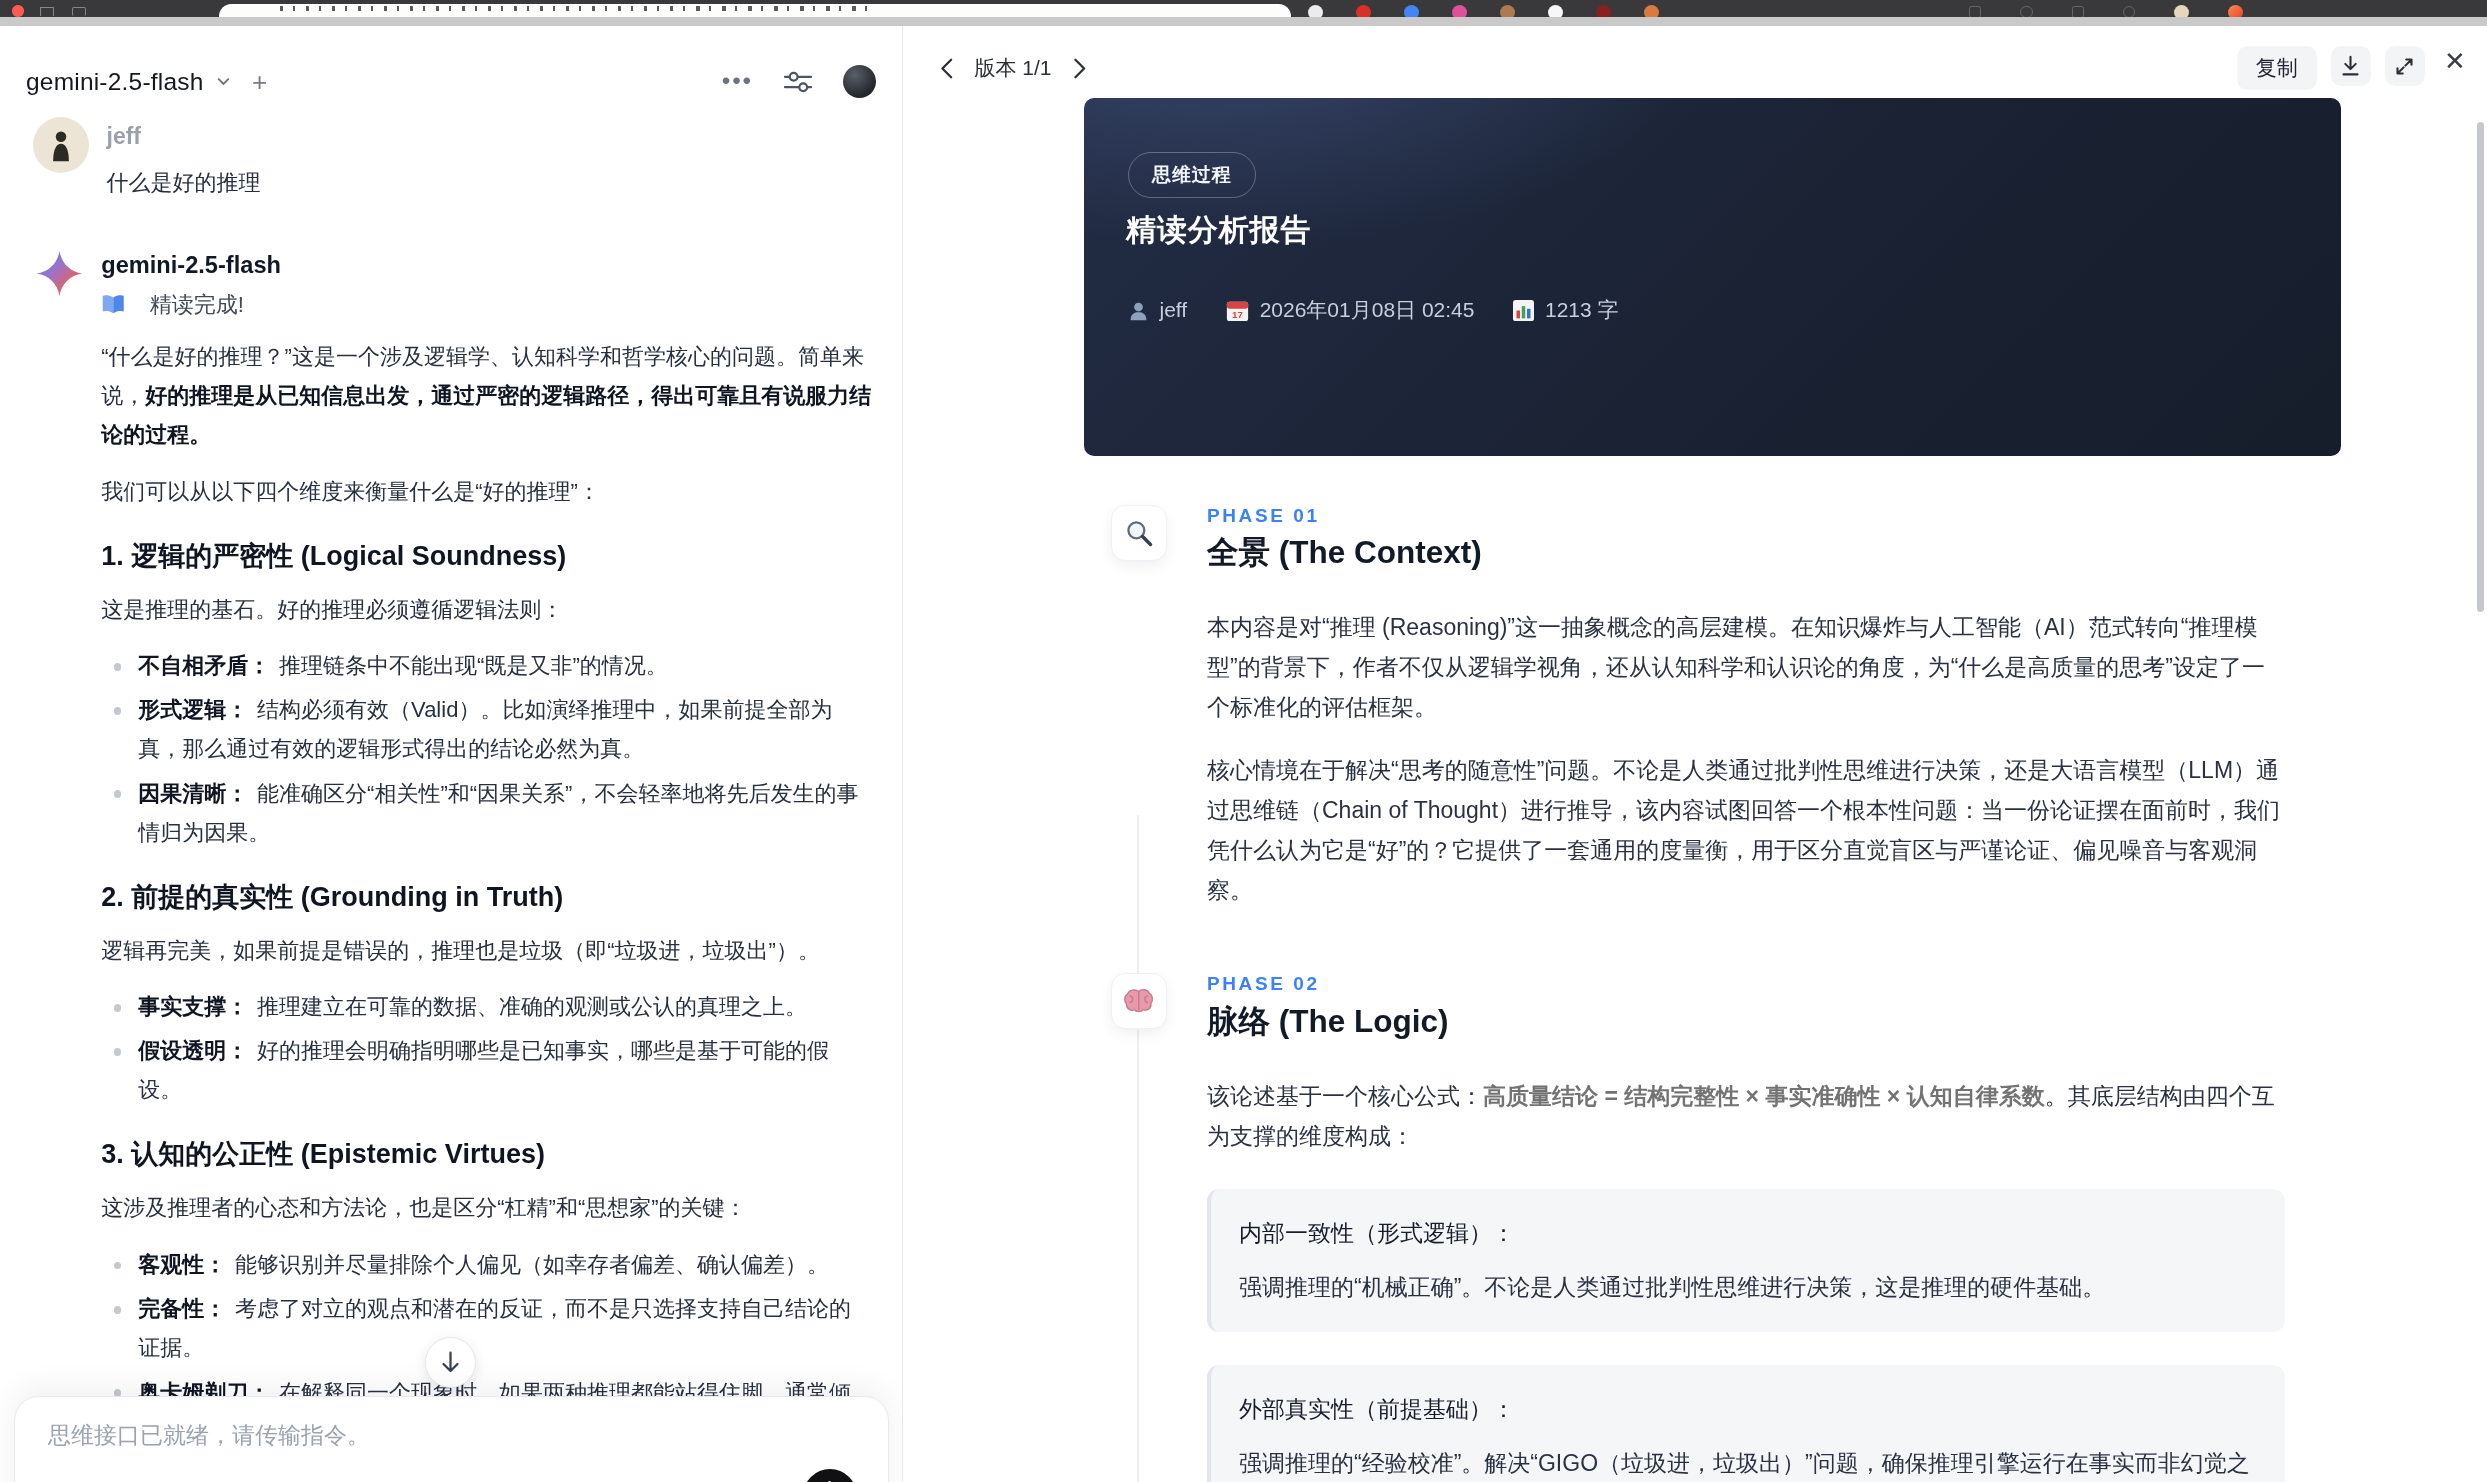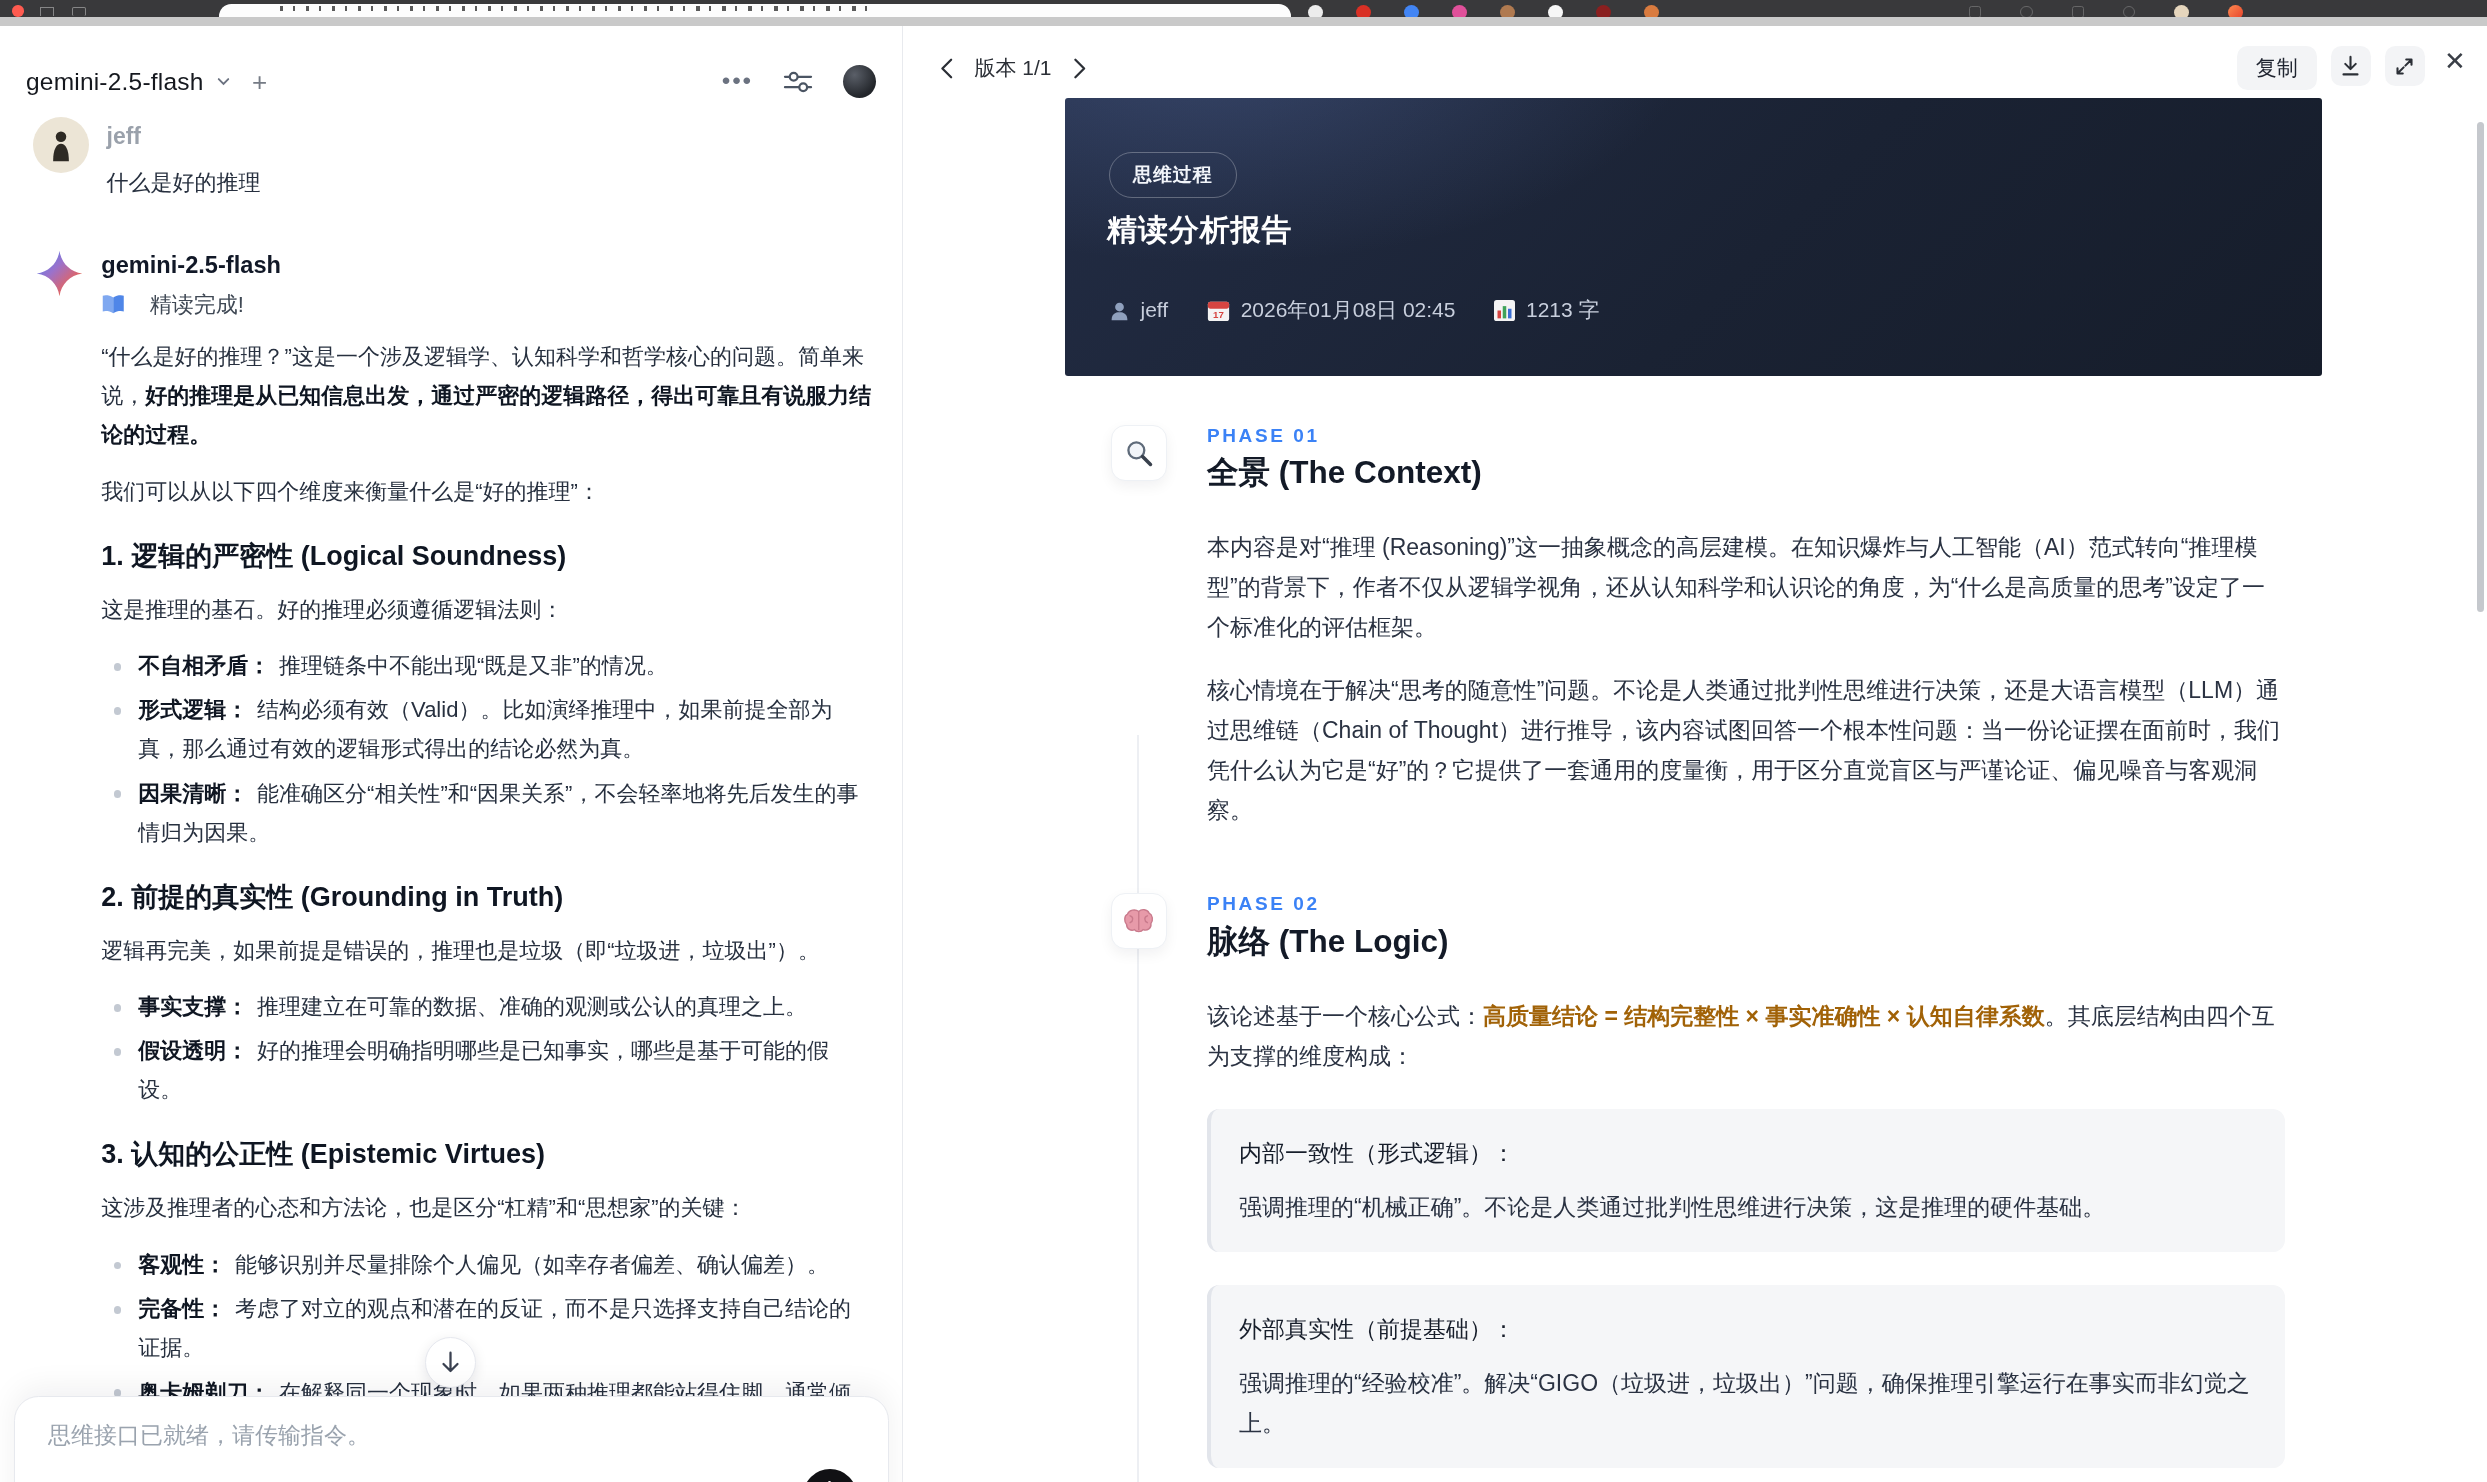--- a/index.html
+++ b/index.html
@@ -73,42 +73,42 @@
   .right-toolbar { position:absolute; top:0; left:0; right:0; height:72px; display:flex; align-items:center;
       padding:12.3px 15.8px 0 35px; z-index:4; }
   .ver-nav { display:flex; align-items:center; gap:19px; font-size:21px; color:#2b2f36; }
   .icon-btn { width:40px; height:40px; border-radius:10.5px; background:#f3f4f6; display:flex; align-items:center; justify-content:center; }
   .toolbar-right { margin-left:auto; display:flex; align-items:flex-start; gap:14px; }
   .copy-btn { background:#f3f4f6; border-radius:10.5px; padding:7.9px 19px; font-size:21px; color:#1f2430; }
   .close-x { font-size:26px; color:#3a3f47; padding:0 5.3px; }
 
   
   .artifact { position:absolute; left:162px; top:72px; width:1257px; }
-  .art-header { position:relative; width:100%; height:278px; border-radius:3px; overflow:hidden;
-      background:radial-gradient(788px 368px at 12% -20%, rgba(96,120,180,.35), rgba(0,0,0,0) 60%), linear-gradient(135deg,#222c44 0%, #1a2233 55%, #161d2b 100%); }
+  .art-header { position:relative; width:100%; height:358px; border-radius:10px; overflow:hidden;
+      background:radial-gradient(788px 368px at 12% -20%, rgba(96,120,180,.35), rgba(0,0,0,0) 60%), linear-gradient(135deg,#222c44 0%, #1a2233 55%, #161d2b 100%);margin-left:19px; }
   .art-badge { position:absolute; left:44px; top:54px; padding:8.8px 23px; border:1.8px solid rgba(255,255,255,.28);
       border-radius:874px; color:#f2f5fa; font-size:19px; font-weight:700; letter-spacing:0.9px; }
   .art-title { position:absolute; left:42px; top:112px; color:#fff; font-size:30px; font-weight:700; letter-spacing:0.9px; }
   .art-meta { position:absolute; left:44px; top:198px; display:flex; align-items:center; gap:39px;
       color:#c8cfdd; font-size:21px; }
   .meta-item { display:flex; align-items:center; gap:10.5px; }
 
   .phases { position:relative; padding-top:49px; }
   .phases::before { content:""; position:absolute; left:72px; top:359px; bottom:-263px; width:1.8px; background:#edeff3; }
   .phase { position:relative; margin-bottom:63px; }
   .phase-head { display:flex; }
   .phase-icon { position:relative; z-index:1; flex:none; width:56px; height:56px; margin-left:46px; border-radius:14px;
       background:#fff; border:1.8px solid #eef1f5; box-shadow:0 5.3px 14px rgba(15,23,42,.06);
       display:flex; align-items:center; justify-content:center; }
   .phase-head-text { margin-left:40px; }
   .phase-label { font-size:19px; font-weight:700; color:#3b82f6; letter-spacing:2.6px; }
   .phase-title { margin-top:5.3px; font-size:31.5px; font-weight:700; color:#131a27; }
   .phase-body { margin:33px 0 0 142px; width:1078px; font-size:23px; line-height:40px; color:#2a3242; }
   .phase-body p { margin-bottom:23px; }
-  .phase-body .b { font-weight:700; color:#a16207; }
+  .phase-body .b { font-weight:700; color:#737373; }
   .logic-card { background:#f5f6f8; border-left:4.4px solid #e2e5eb; border-radius:12.3px; padding:24.5px 28px; margin-top:33px; }
   .logic-card h4 { font-size:23px; font-weight:400; color:#171e2b; }
   .logic-card div { margin-top:14px; font-size:23px; line-height:40px; color:#2a3242; }
 
   .scrollbar-thumb { position:absolute; right:2.6px; top:96px; width:7.9px; height:490px; border-radius:4.4px; background:#c5c8cd; }
 
   svg { display:block; }
 </style>
 </head>
 <body>

